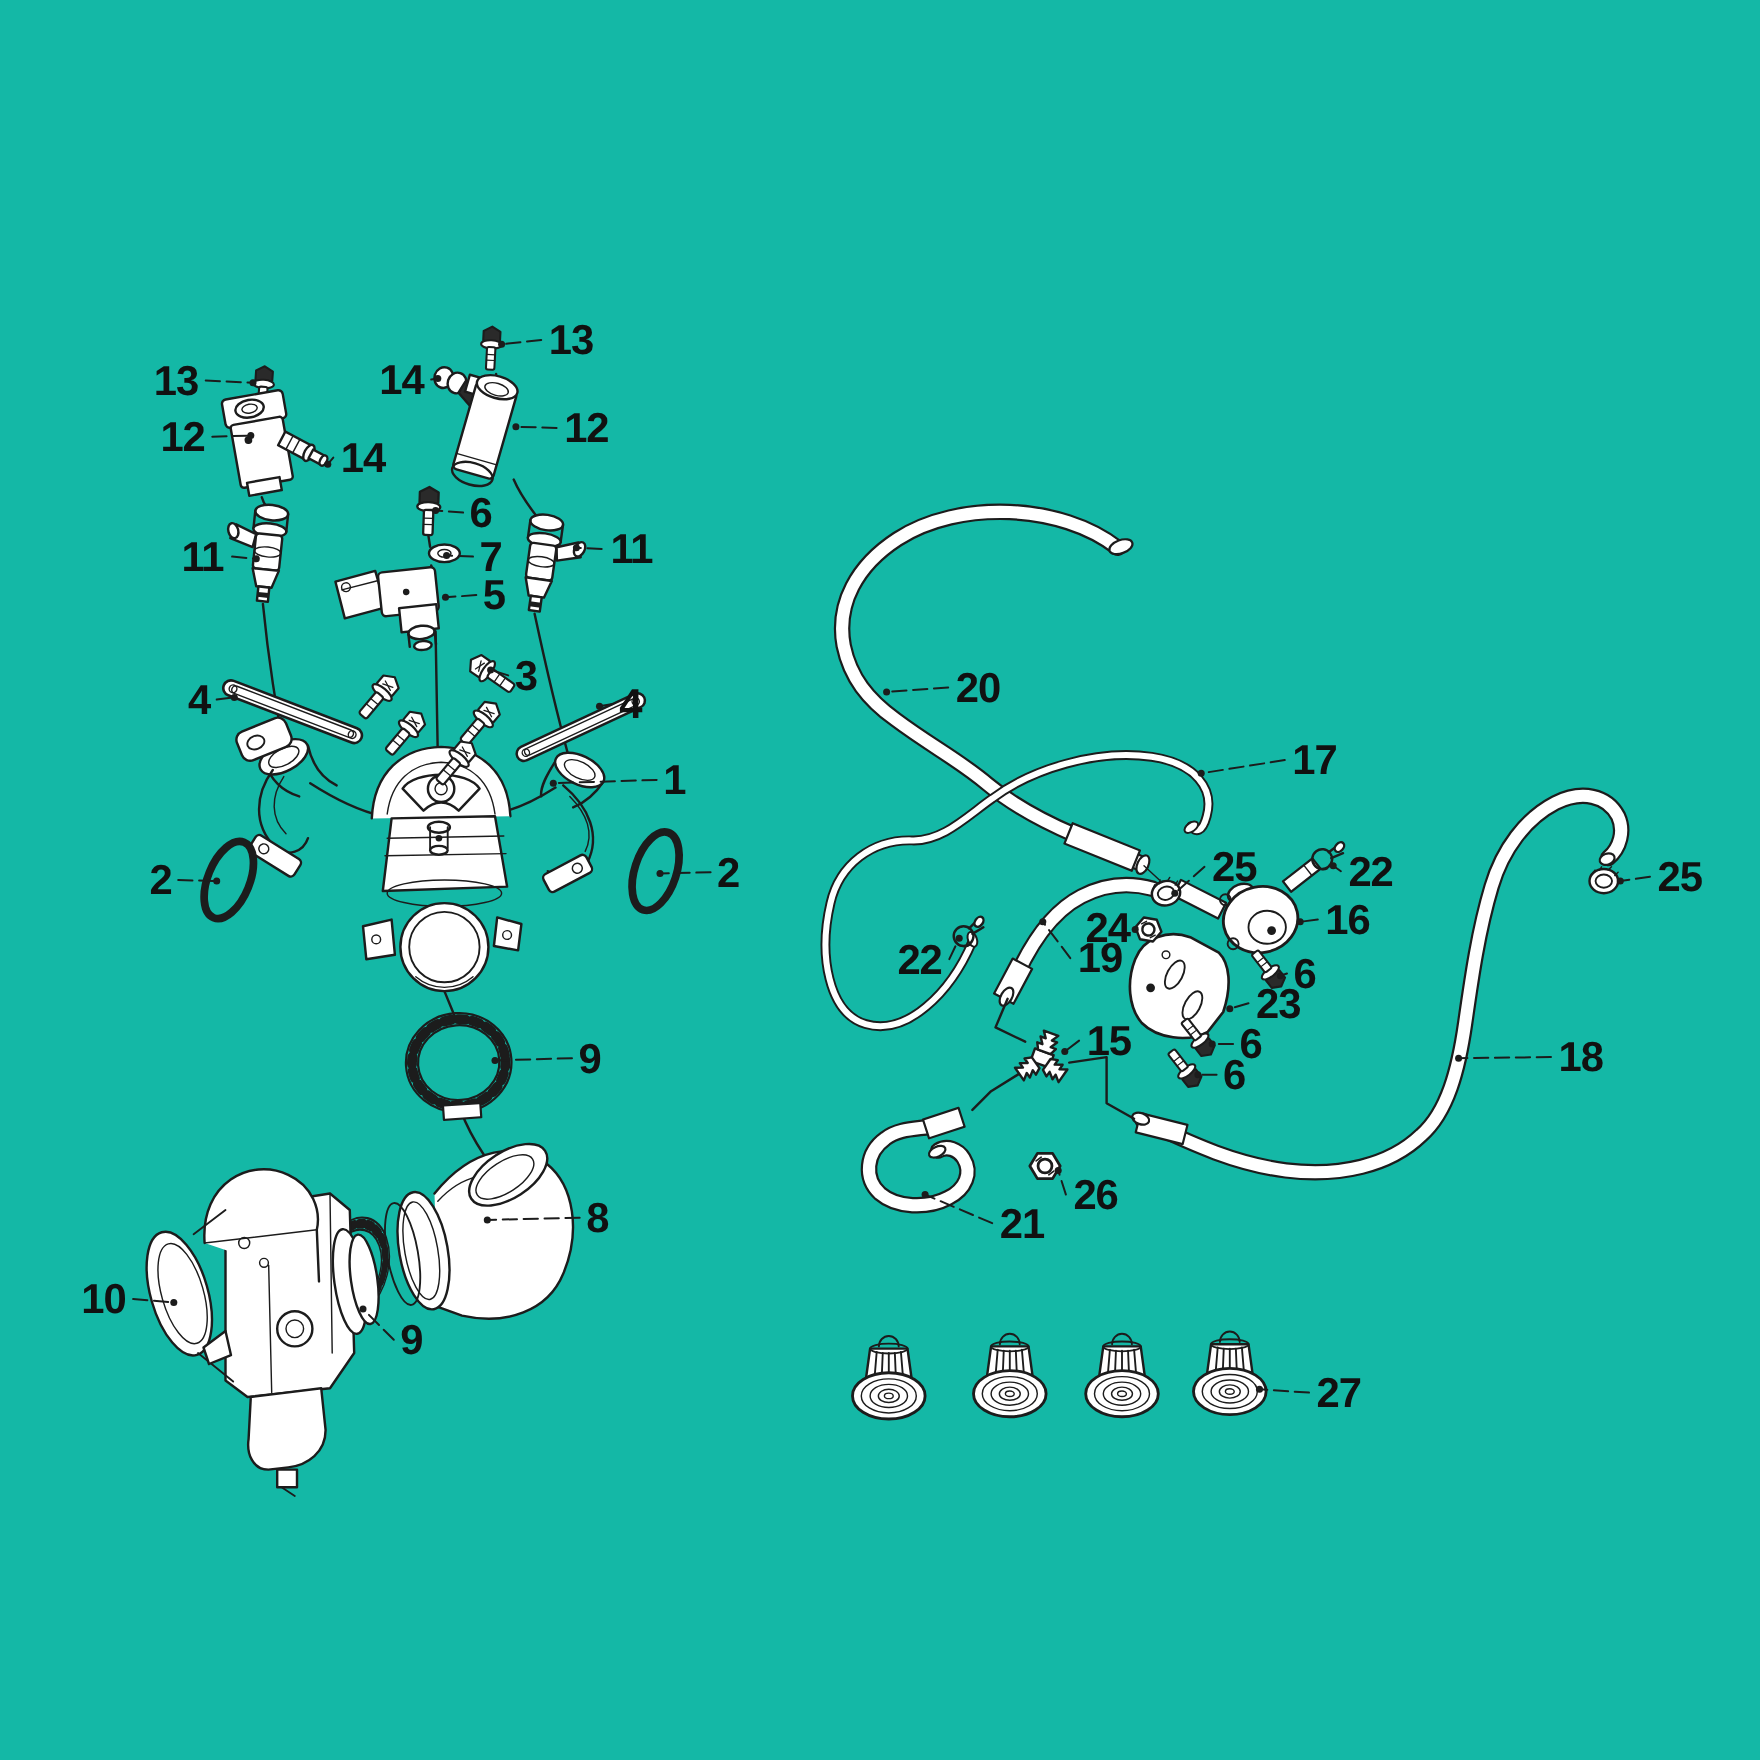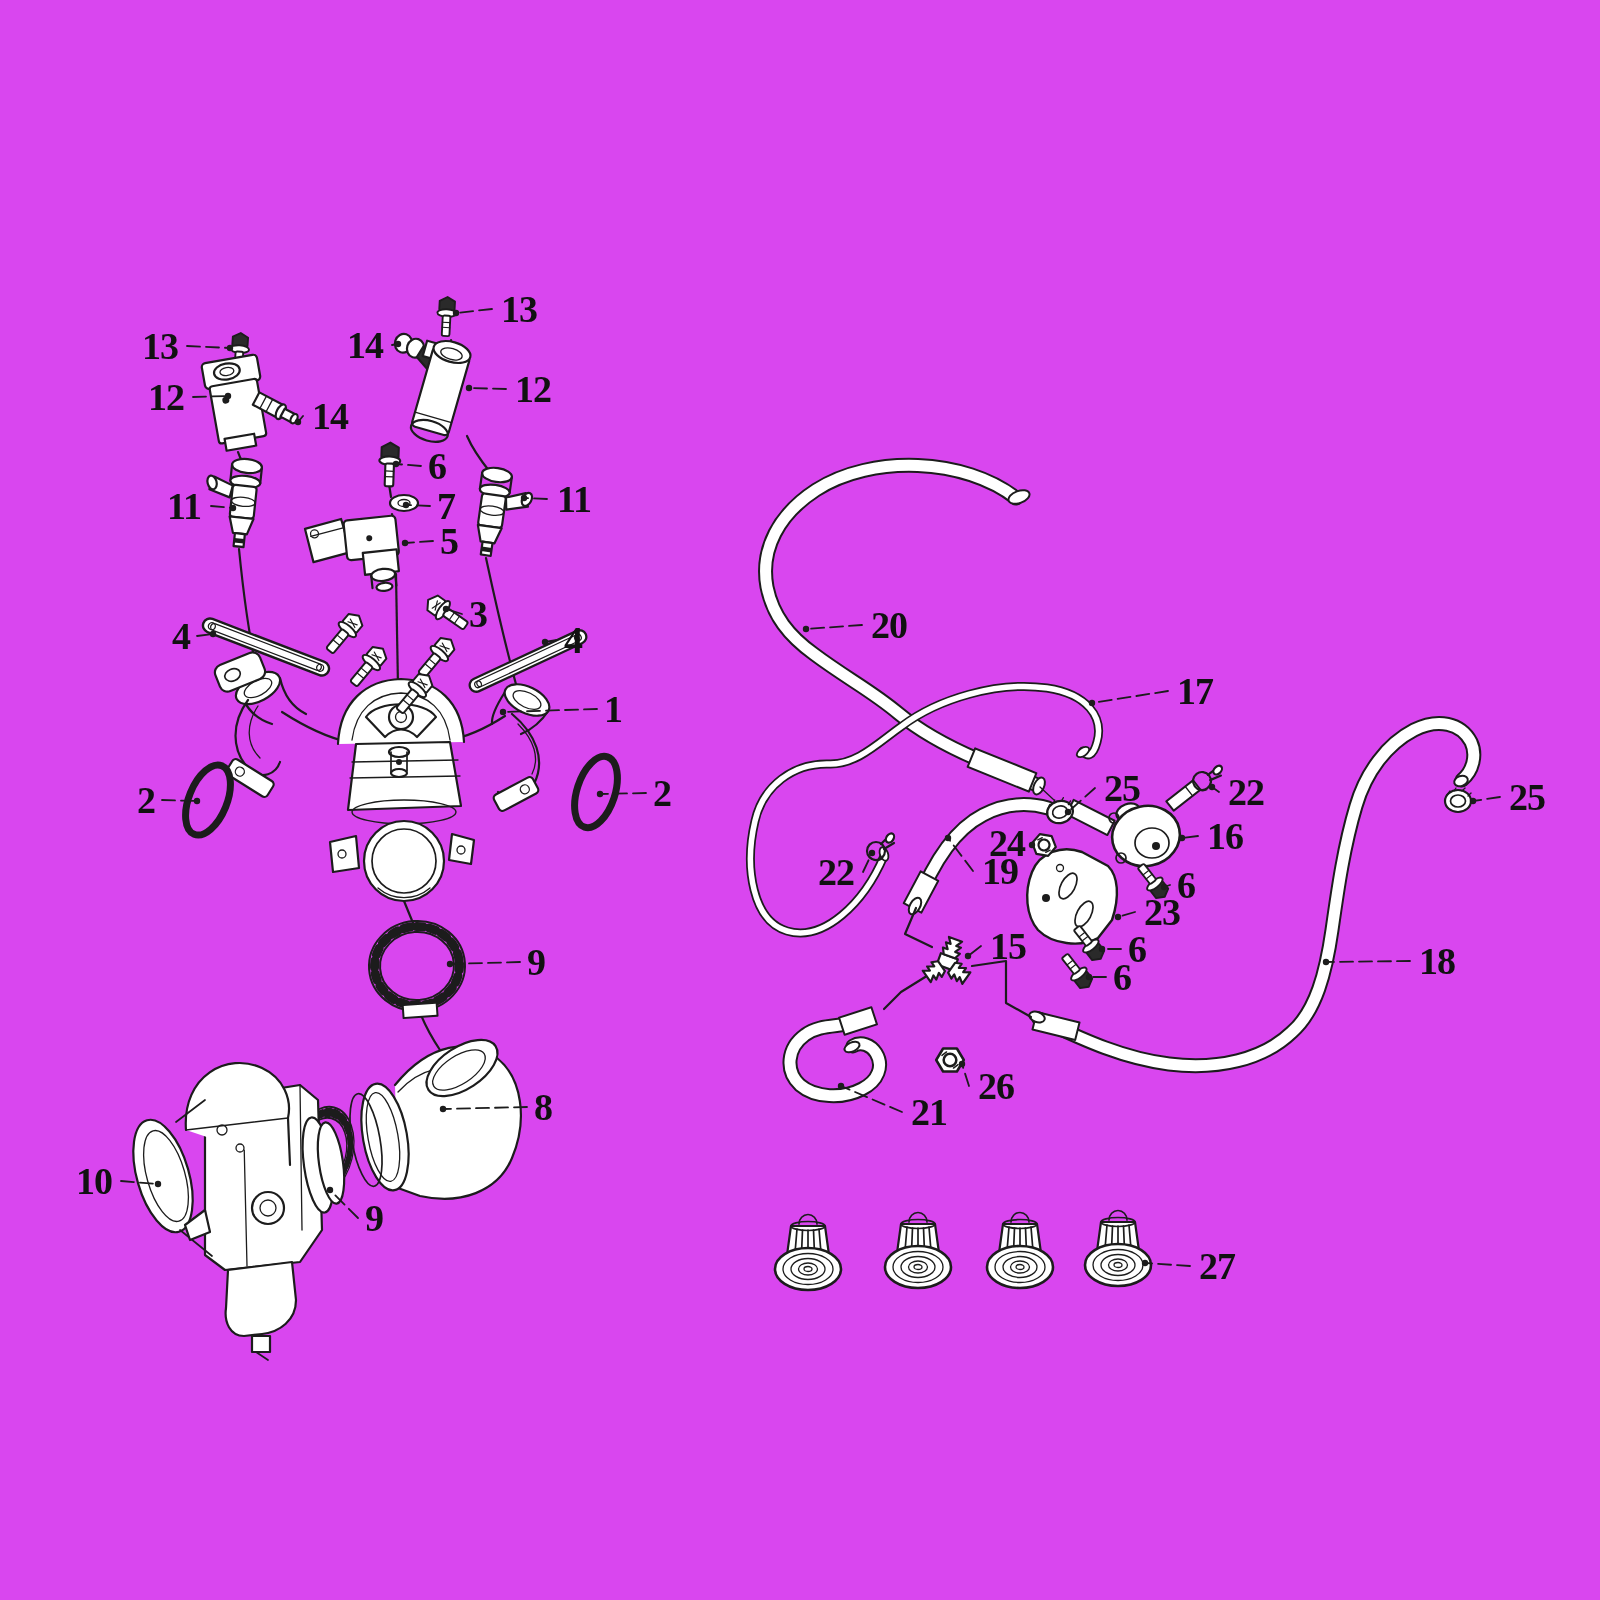--- a/index.html
+++ b/index.html
@@ -1,17 +1,17 @@
 <!DOCTYPE html>
 <html><head>
 <meta charset="utf-8">
 <style>
   html,body{margin:0;padding:0;background:#ffffff;}
-  .stage{position:relative;width:1600px;height:1600px;background:#d946ef;overflow:hidden;
-         font-family:Liberation Serif, serif;}
+  .stage{position:relative;width:1600px;height:1600px;background:#14b8a6;overflow:hidden;
+         font-family:Liberation Sans, sans-serif;}
   svg{position:absolute;left:0;top:0;}
   svg *{stroke:#1c1c1c;fill:none;stroke-width:2.2;stroke-linecap:round;stroke-linejoin:round;}
   .fw{fill:#ffffff;}
   .fd{fill:#1c1c1c;stroke:none;}
   .hd{fill:#2a2a2a;}
   .thin{stroke-width:1.3;}
   .mid{stroke-width:1.7;}
   .to{stroke-width:15;}      
   .ti{stroke:#ffffff;stroke-width:11;} 
   .so{stroke-width:9;}       

